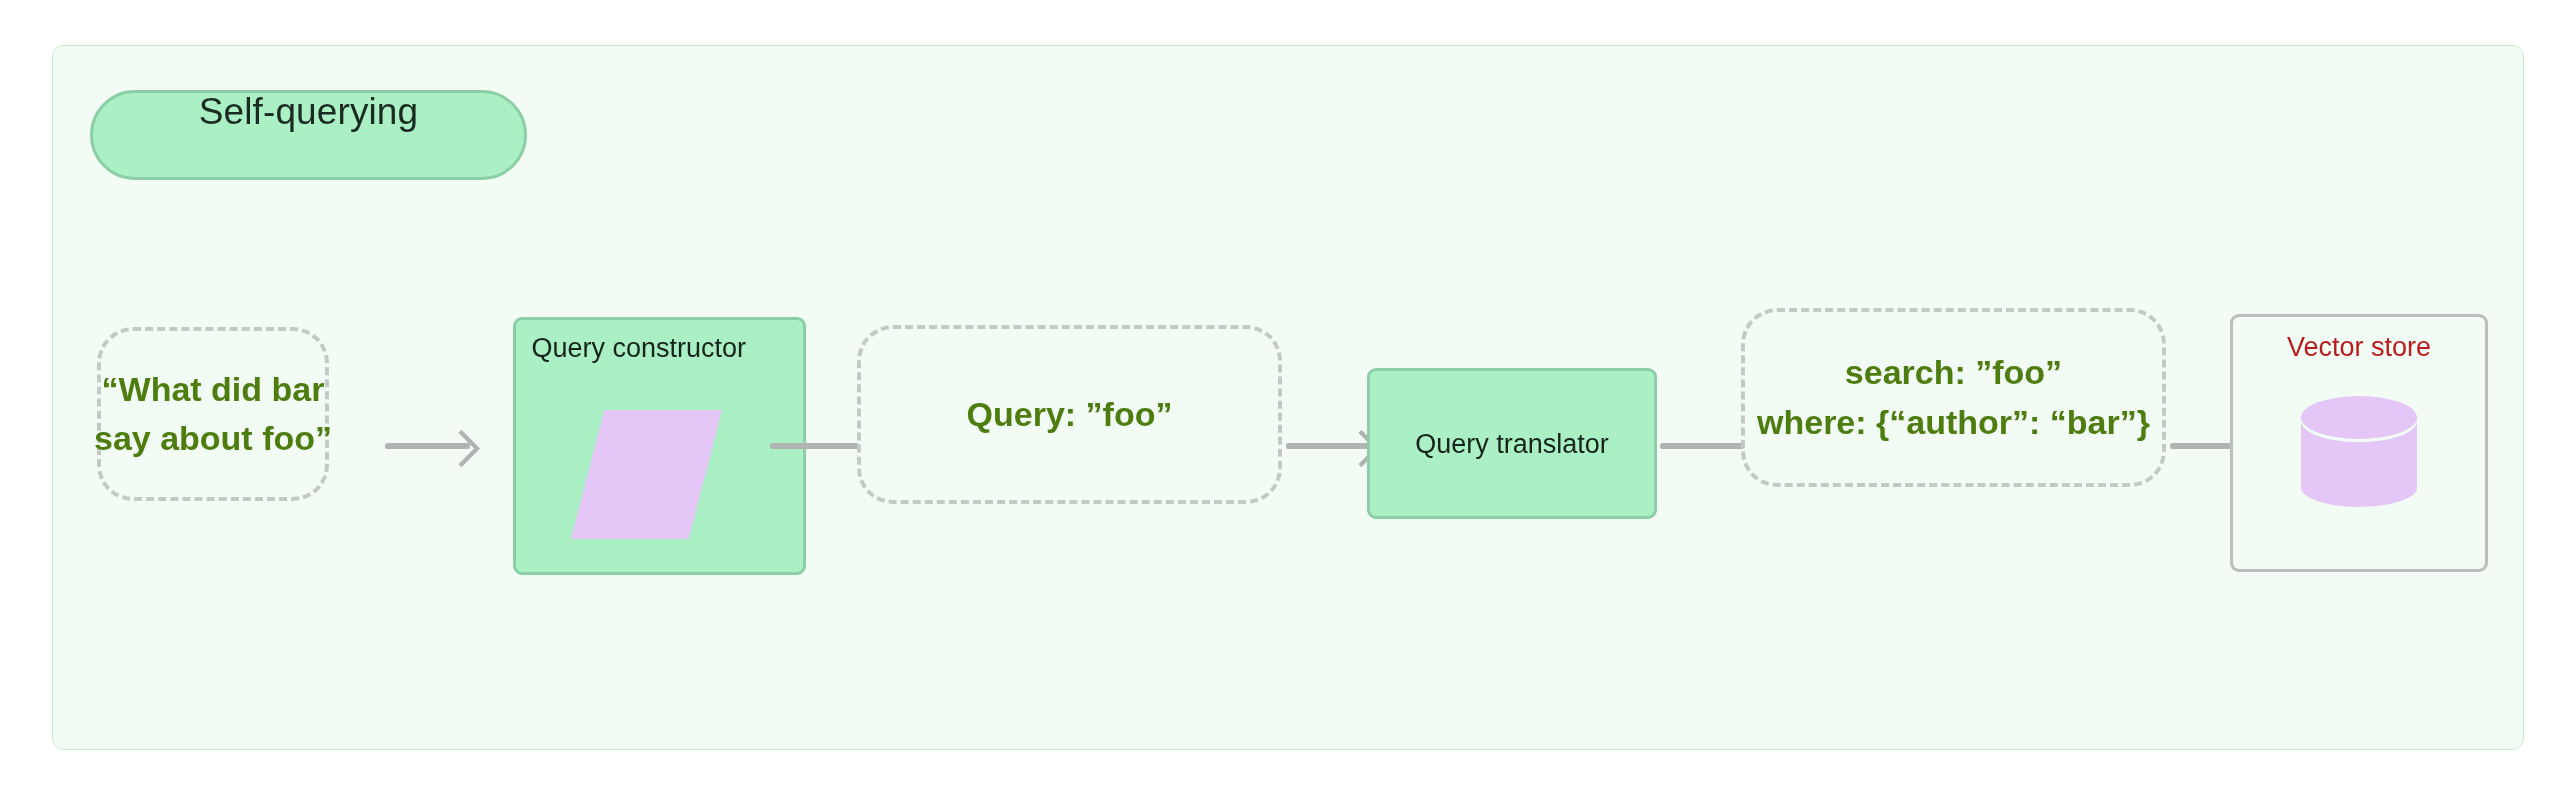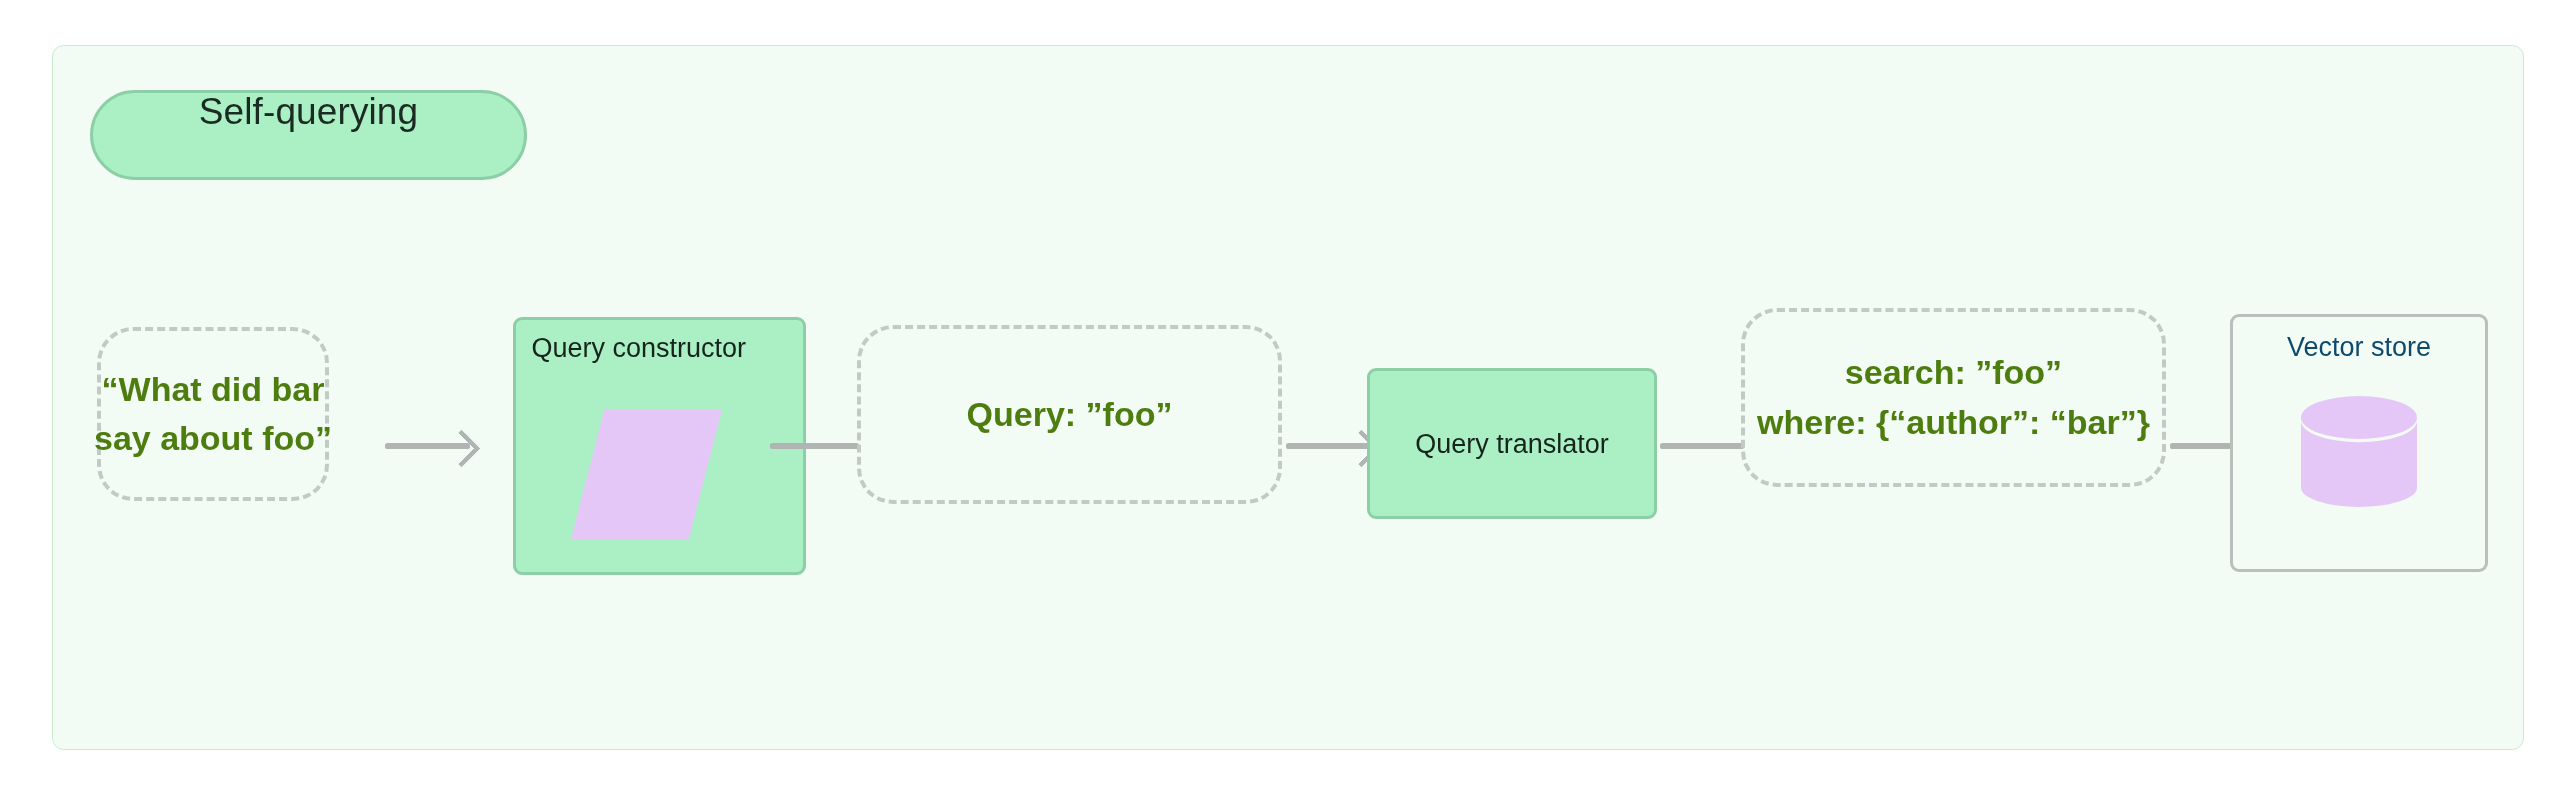--- a/index.html
+++ b/index.html
@@ -105,21 +105,21 @@
     border: 3.2px solid #b9bfbc;
     border-radius: 9px;
   }
   .node-store .node-label {
     position: absolute;
     left: 0;
     right: 0;
     top: 14px;
     text-align: center;
     font-size: 27px;
-    color: #0c4a6e;
+    color: #b91c1c;
     line-height: 1.2;
     white-space: nowrap;
   }
 
   
   .llm-shape {
     position: absolute;
     left: 55px;
     top: 90px;
     width: 151px;

